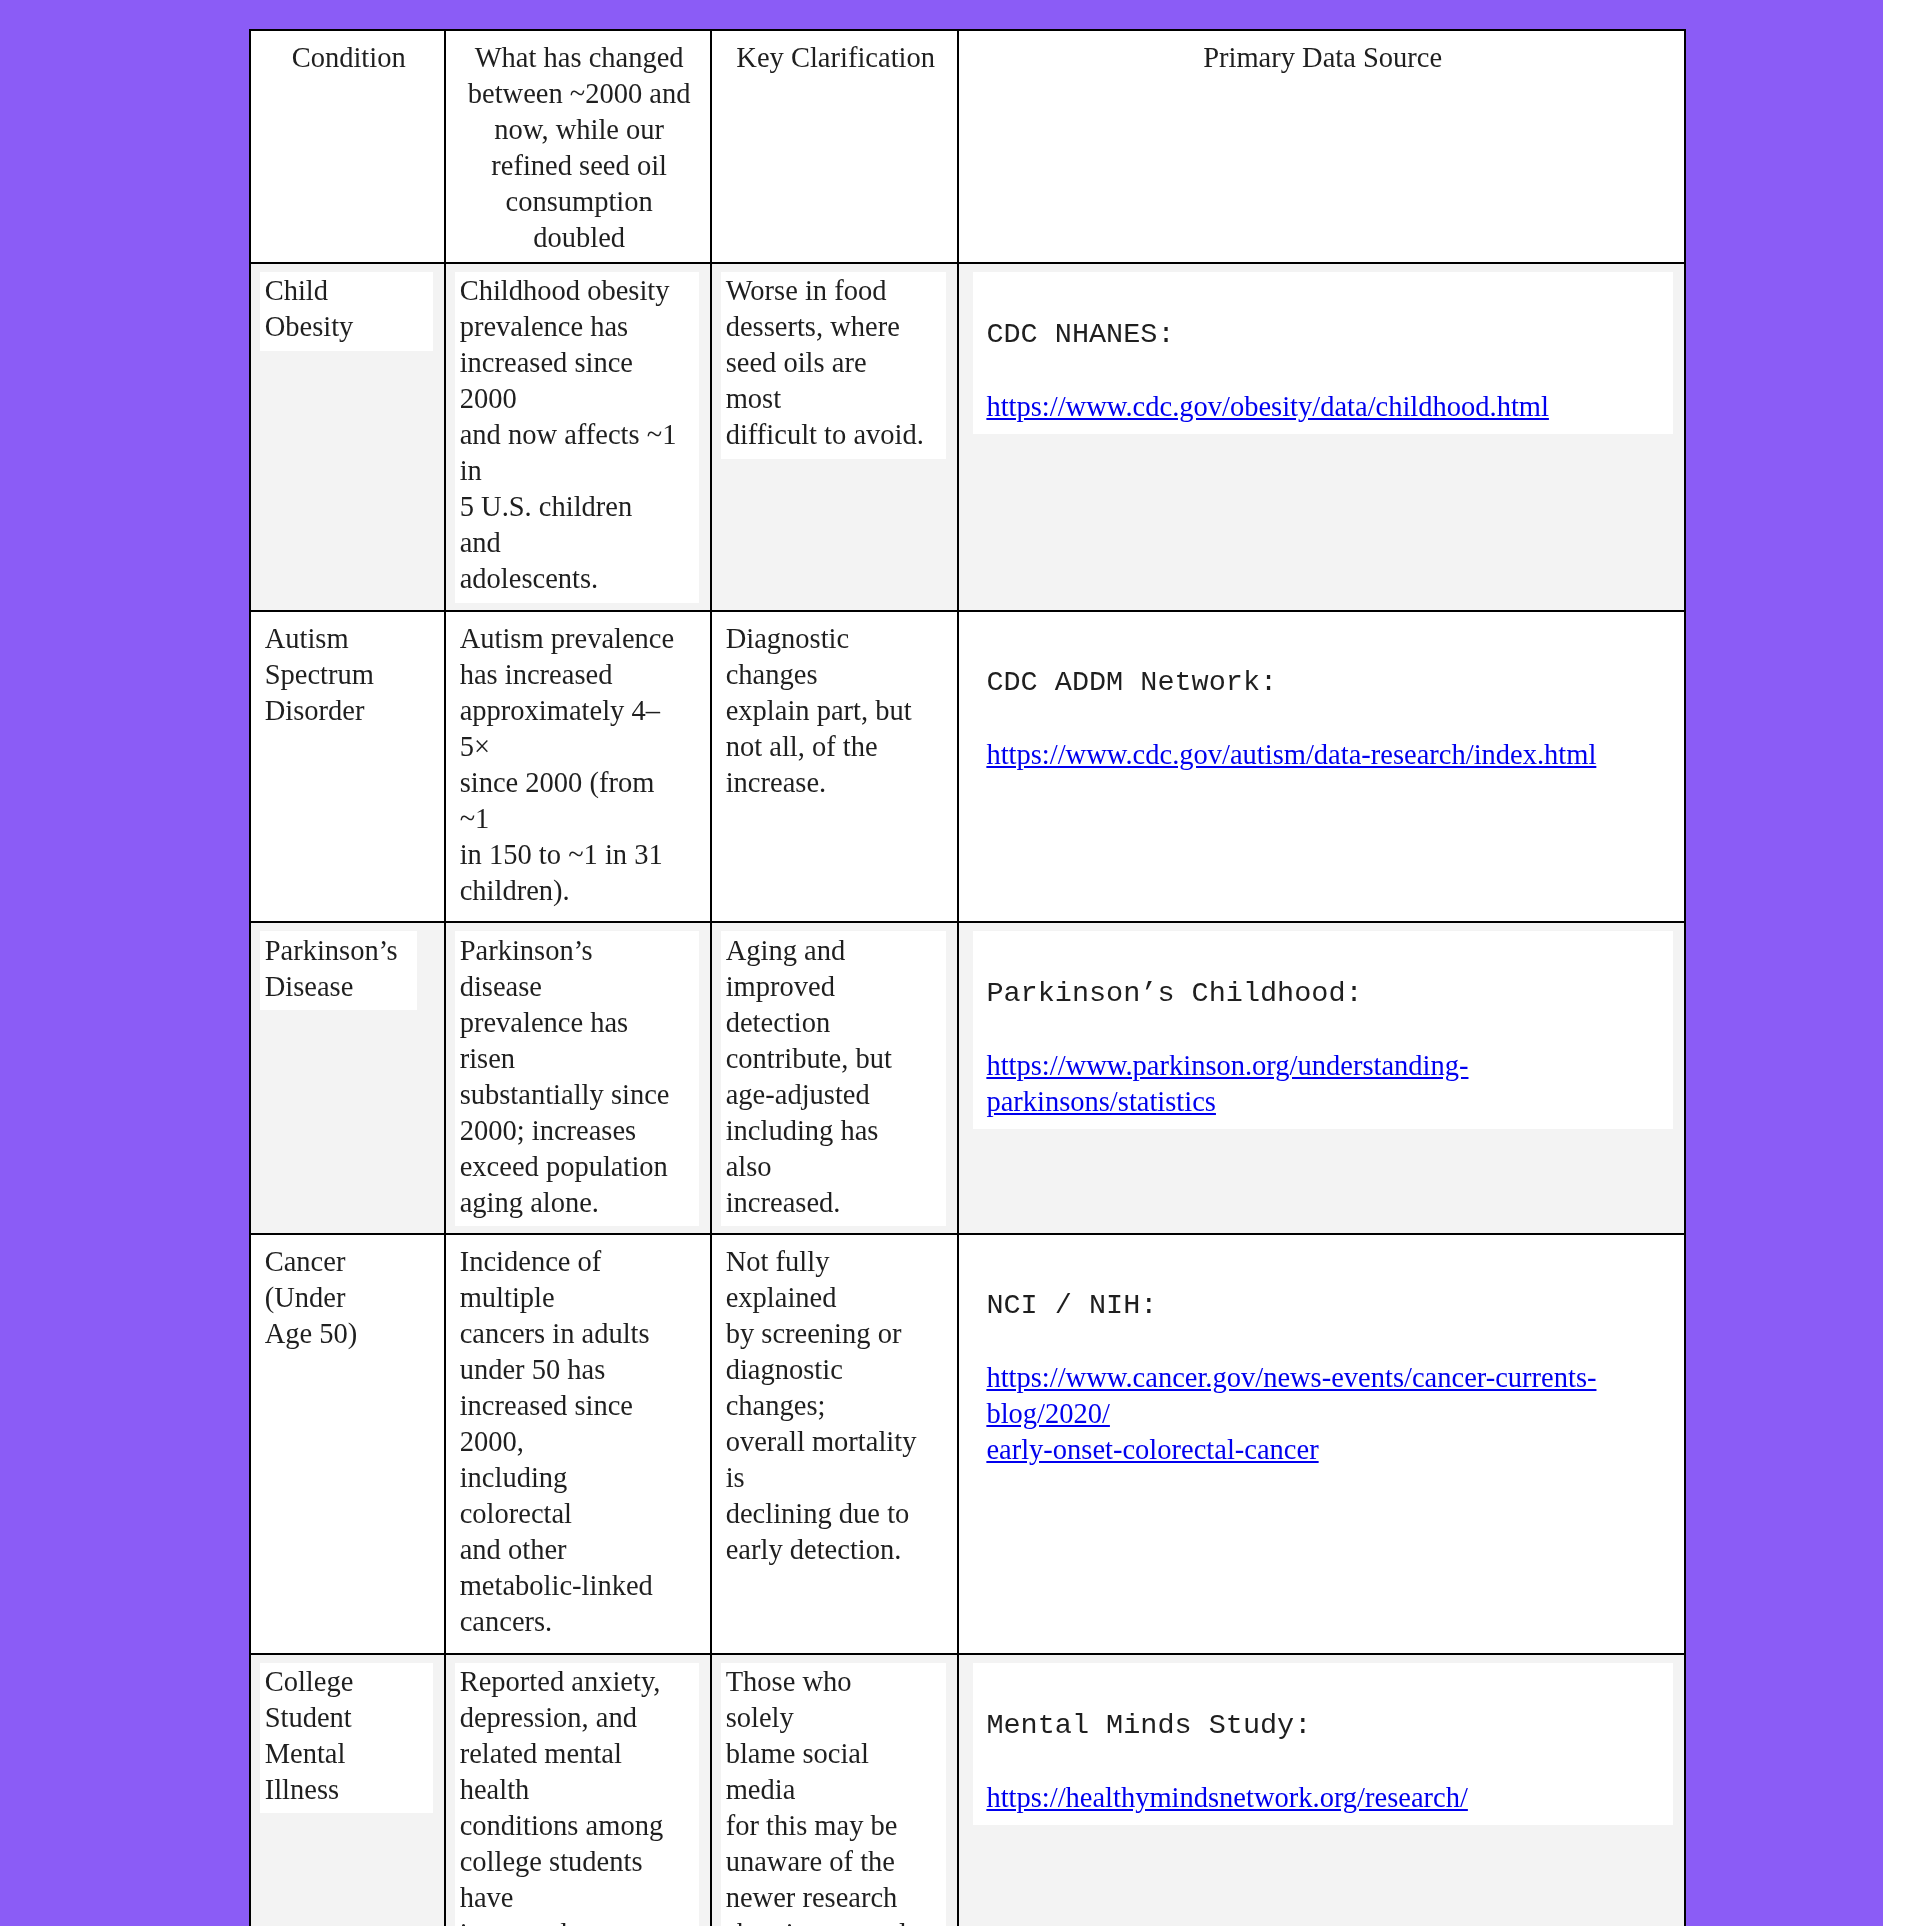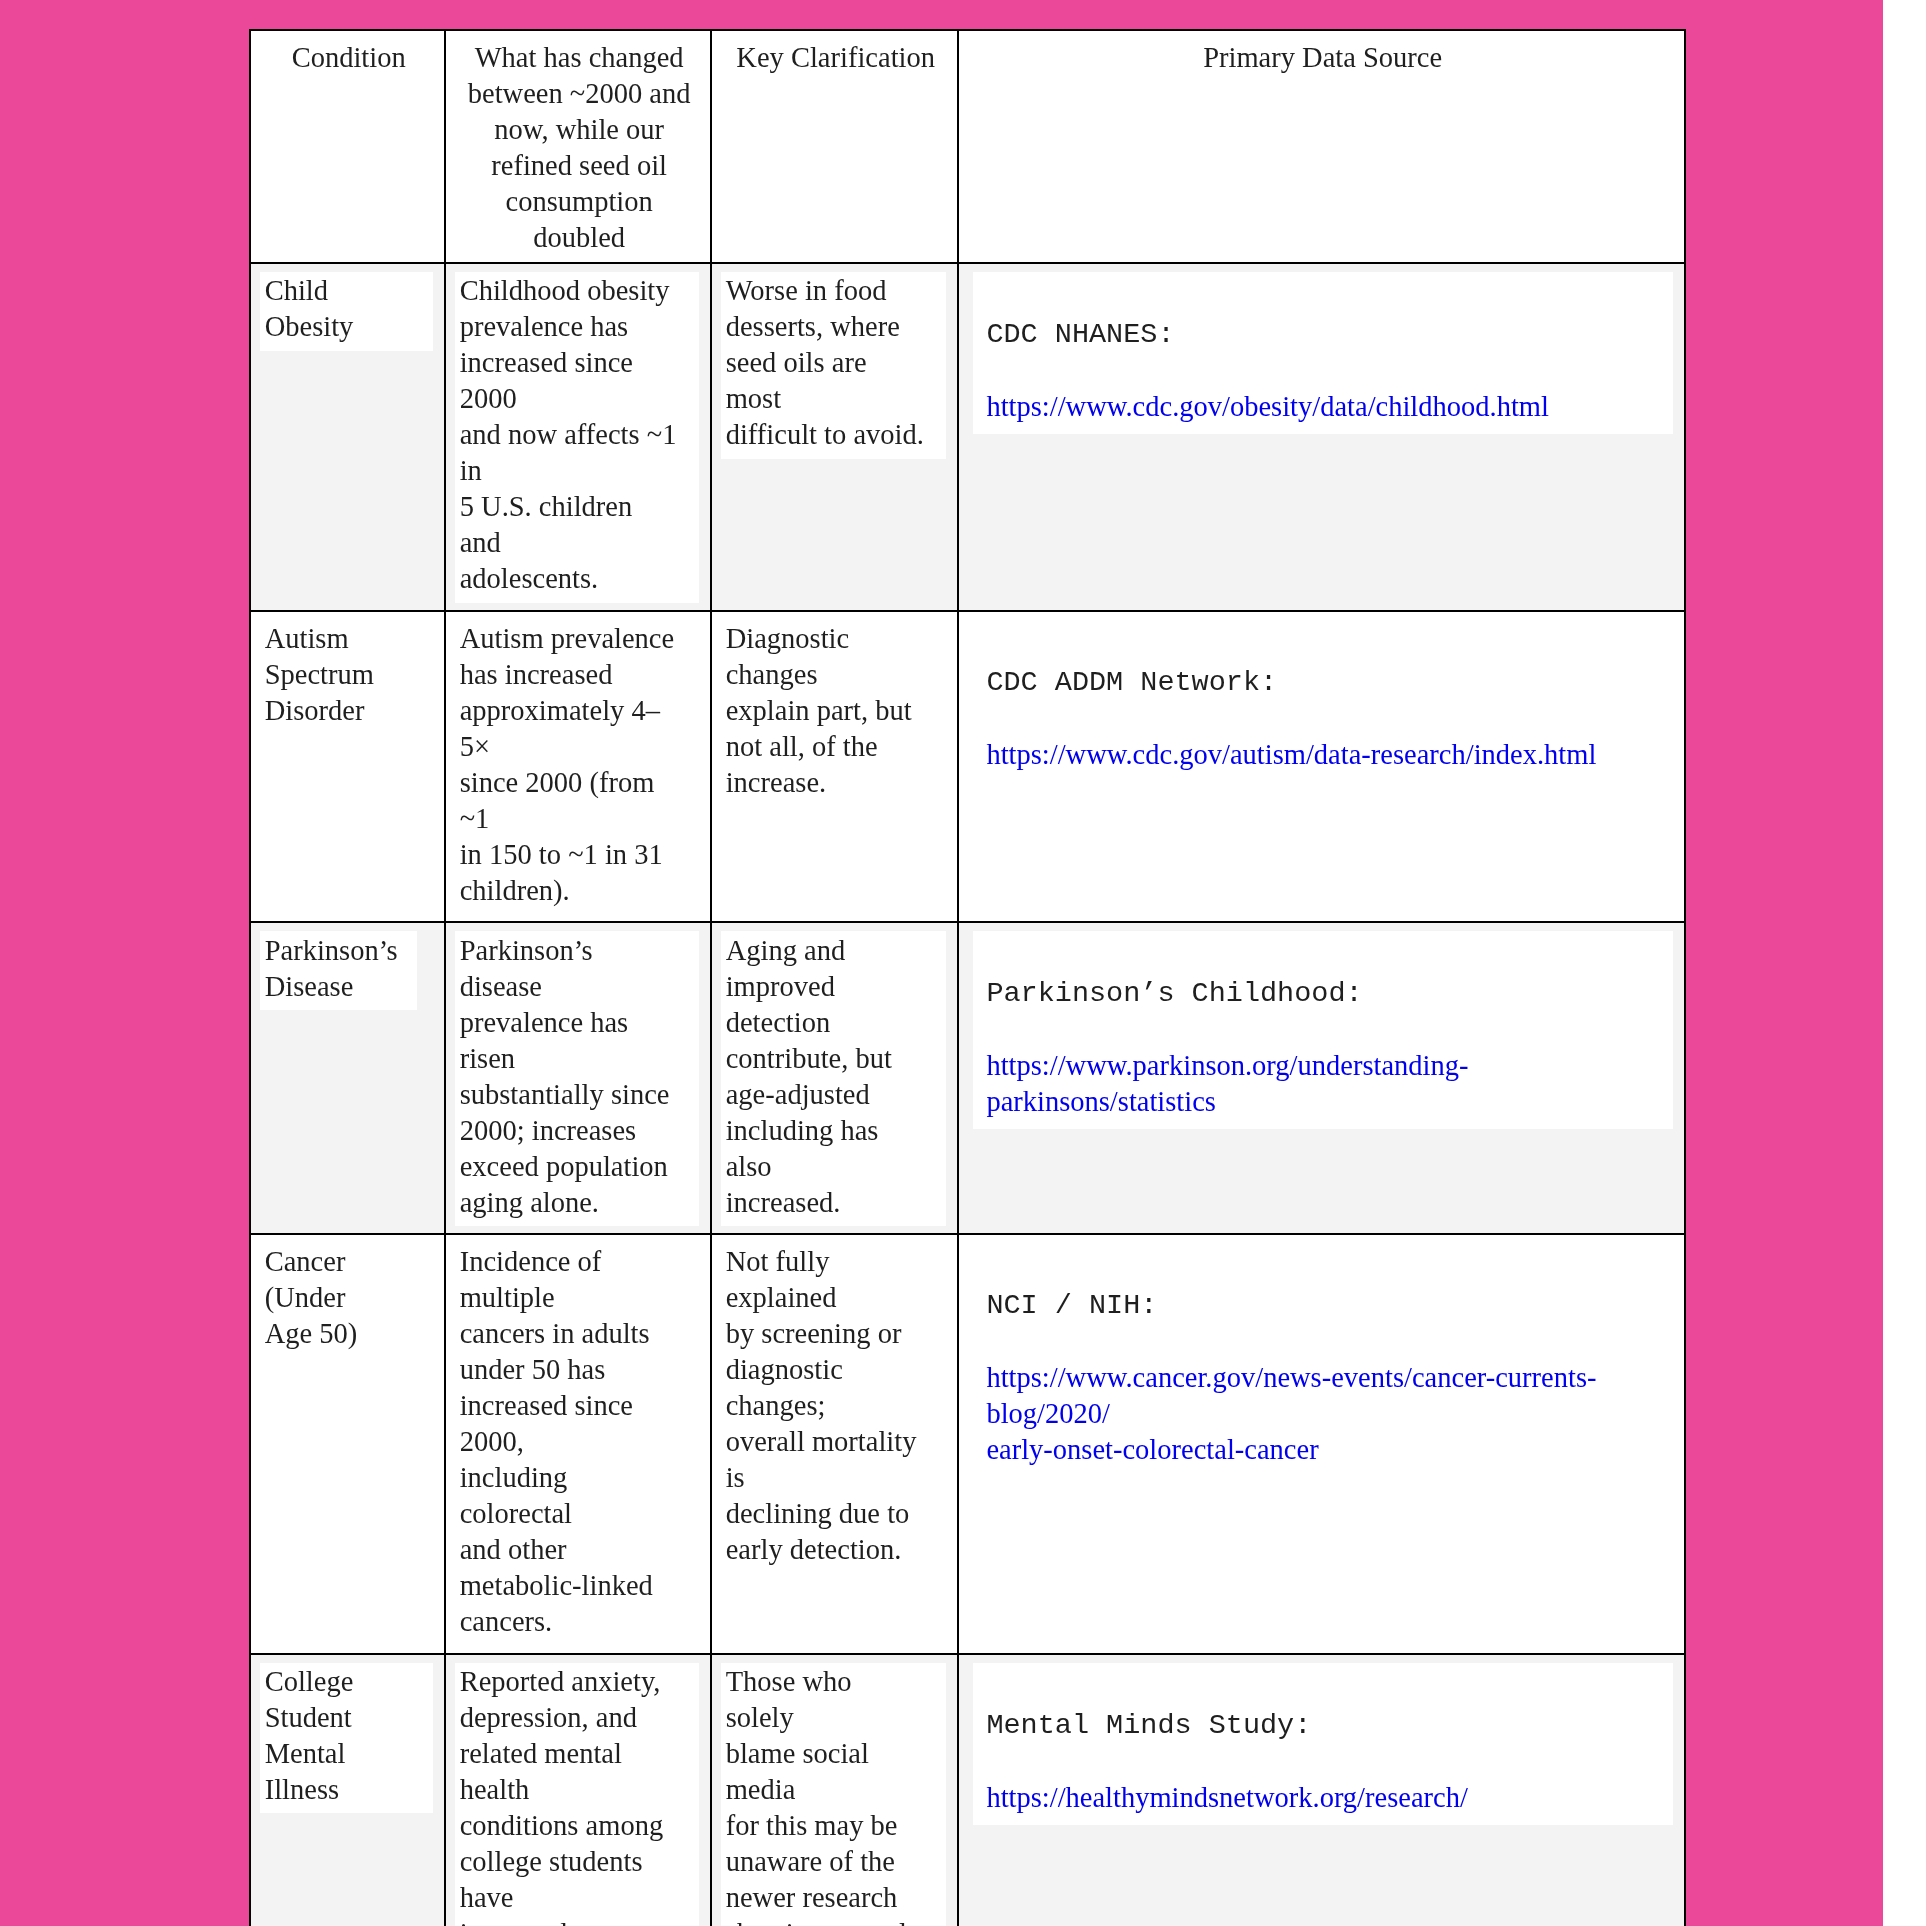--- a/index.html
+++ b/index.html
@@ -7,21 +7,21 @@
     padding: 0;
     width: 1926px;
     height: 1926px;
     background: #ffffff;
     overflow: hidden;
   }
   #page {
     position: relative;
     width: 1883px;
     height: 1926px;
-    background: #ec4899;
+    background: #8b5cf6;
     font-family: "Liberation Serif", "DejaVu Serif", serif;
     color: #1f1f1f;
   }
   table.doc-table {
     position: absolute;
     left: 249px;
     top: 28.5px;
     width: 1435px;
     border-collapse: collapse;
     table-layout: fixed;
@@ -57,20 +57,21 @@
   
   td.src-cell { padding: 0; }
   .hl-full {
     display: block;
     background: #ffffff;
     padding: 9px 11.4px 9px 13.7px;
     white-space: pre-line;
   }
   a.src-link {
     color: #0000EE;
+    text-decoration: underline;
     white-space: pre-line;
     word-break: break-word;
     cursor: pointer;
   }
   .src-label { white-space: pre-line; font-family: Liberation Mono, monospace; }
 </style>
 </head>
 <body>
 
 <div id="page">

